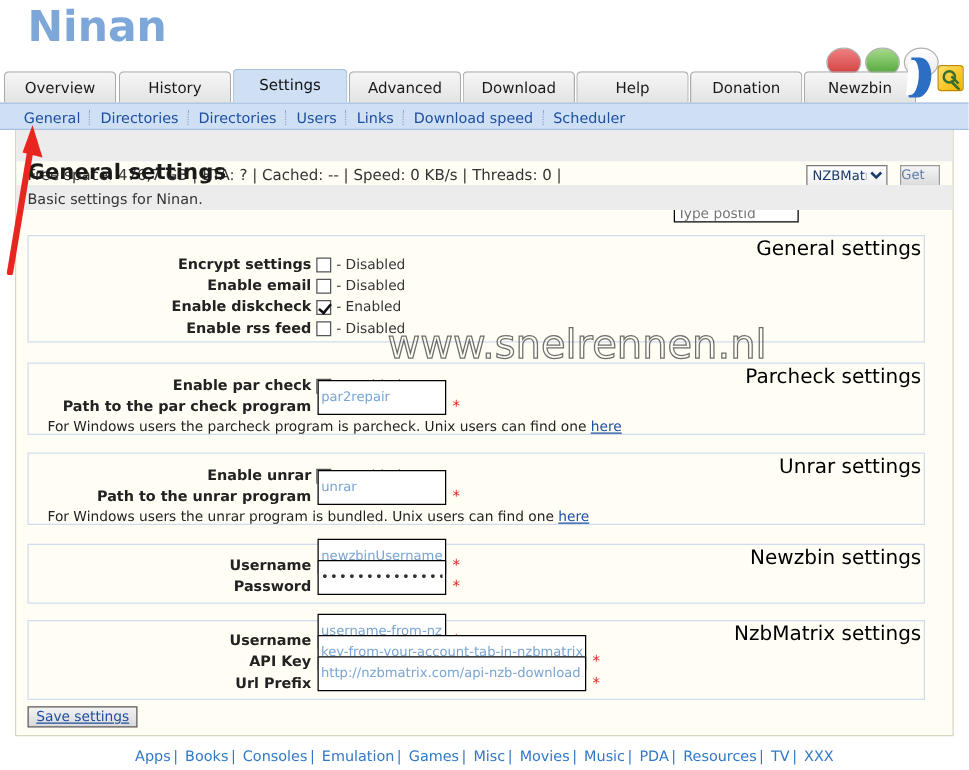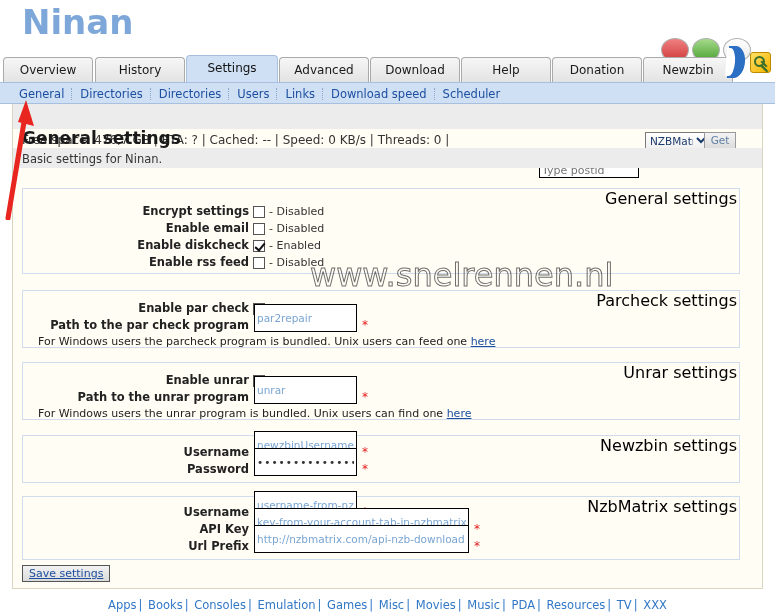--- a/index.html
+++ b/index.html
@@ -191,29 +191,28 @@
     width: 65px; height: 17px;
     font-size: 10.5px;
     color: #1a3a6a;
     border: 1px solid #7a7a7a;
     background: linear-gradient(#ffffff,#f0f0f0);
     box-sizing: border-box;
     font-family: "DejaVu Sans", "Liberation Sans", sans-serif;
   }
   .get-btn {
     position: absolute;
-    left: 704px; top: 132px;
+    left: 720px; top: 132px;
     width: 32px; height: 17px;
     font-size: 10.5px;
     color: #5f7fa5;
     background: linear-gradient(#f4f4f4,#dcdcdc);
     border: 1px solid #9a9a9a;
     box-sizing: border-box;
     line-height: 15px;
-    text-align: center;
     cursor: pointer;
   }
 
   
   .page-title {
     position: absolute;
     left: 22px; top: 128px;
     font-size: 17px;
     font-weight: bold;
     color: #1a1a1a;
@@ -449,21 +448,21 @@
       <span class="lbl" style="width:151px;">Enable par check</span>
       <span class="cb checked"></span>
       <span class="state">- Enabled</span>
     </div>
     <div class="row" style="left:15px; top:24px;">
       <span class="lbl" style="width:211px;">Path to the par check program</span>
       <input class="txt" style="width: 103px; margin-left: 5px;" value="par2repair">
       <span class="req">*</span>
     </div>
     <div class="hint" style="left:15px; top:44px;">
-      <span>For Windows users the parcheck program is bundled. Unix users can feed one </span><a>here</a>
+      <span>For Windows users the parcheck program is parcheck. Unix users can find one </span><a>here</a>
     </div>
   </fieldset>
 
   <fieldset class="fs" style="left:22px; top:362px; width:718px; height:58px;">
     <div class="fs-legend-holder">
       <legend>Unrar settings</legend>
     </div>
     <div class="row" style="left:75px; top:7px;">
       <span class="lbl" style="width:151px;">Enable unrar</span>
       <span class="cb checked"></span>

